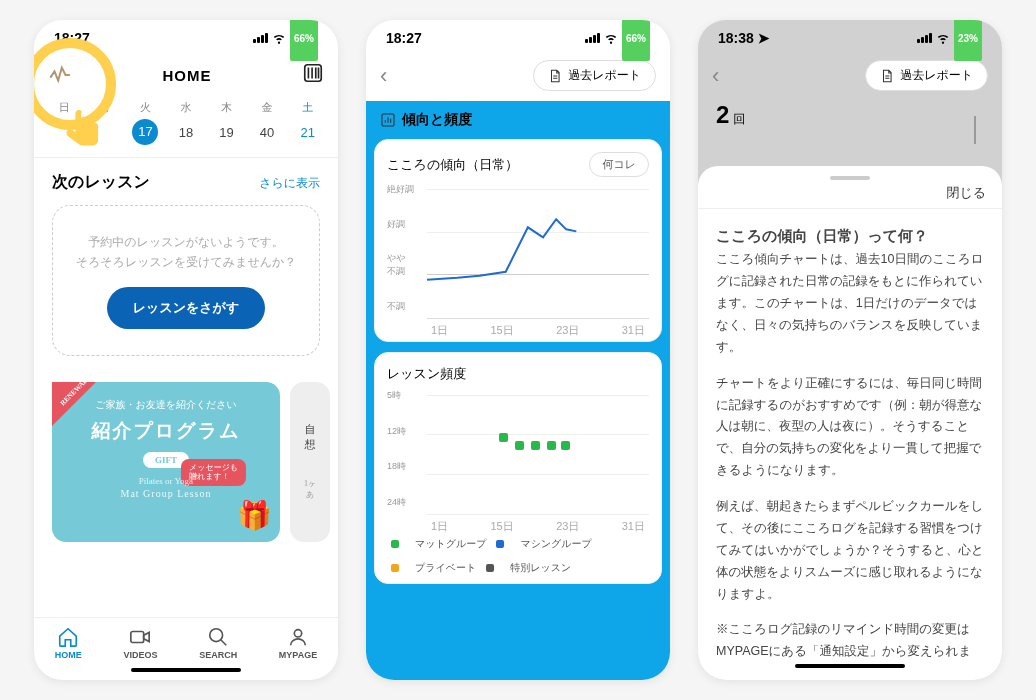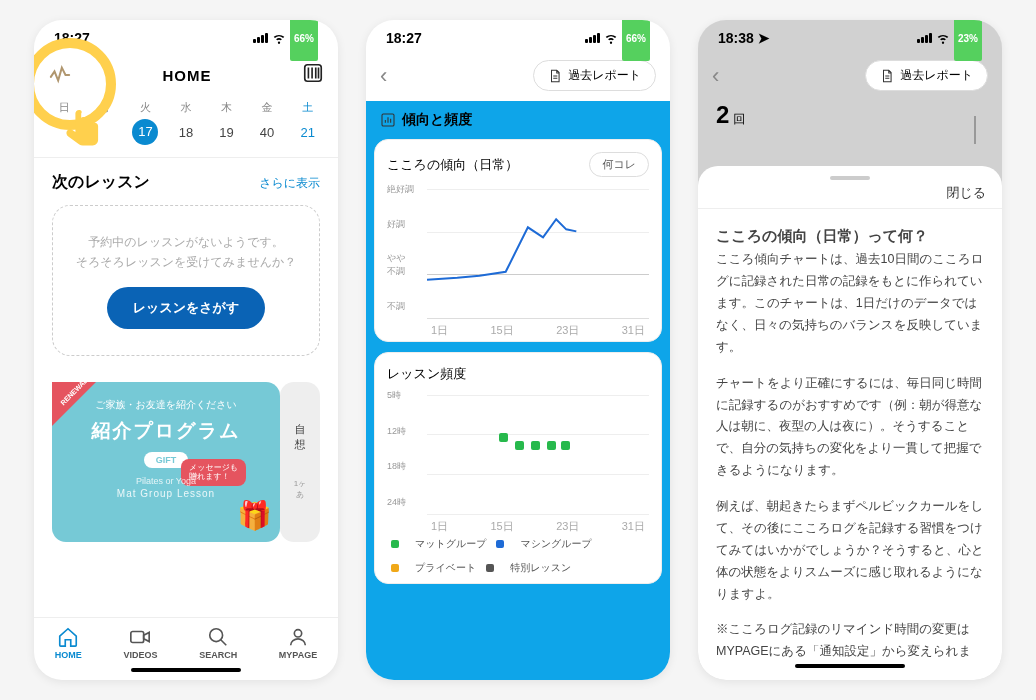--- a/index.html
+++ b/index.html
@@ -123,21 +123,21 @@
     background:#76c9d6;
     border-radius:14px;
     height:160px;
     padding:16px 14px;
     color:#fff;
     display:flex;
     flex-direction:column;
     align-items:center;
     width:228px;
   }
-  .promo-row { display:flex; overflow:hidden; }
+  .promo-row { display:flex; gap:10px; overflow:hidden;font-family:Liberation Serif, serif; }
   .promo-side {
     background:#eee; border-radius:14px; width:40px; height:160px;
     padding:40px 6px 0; font-size:11px; color:#444; text-align:center;
   }
   .ribbon {
     position:absolute; top:0; left:0;
     width:0;height:0;
     border-top:44px solid #e5545f;
     border-right:44px solid transparent;
   }

